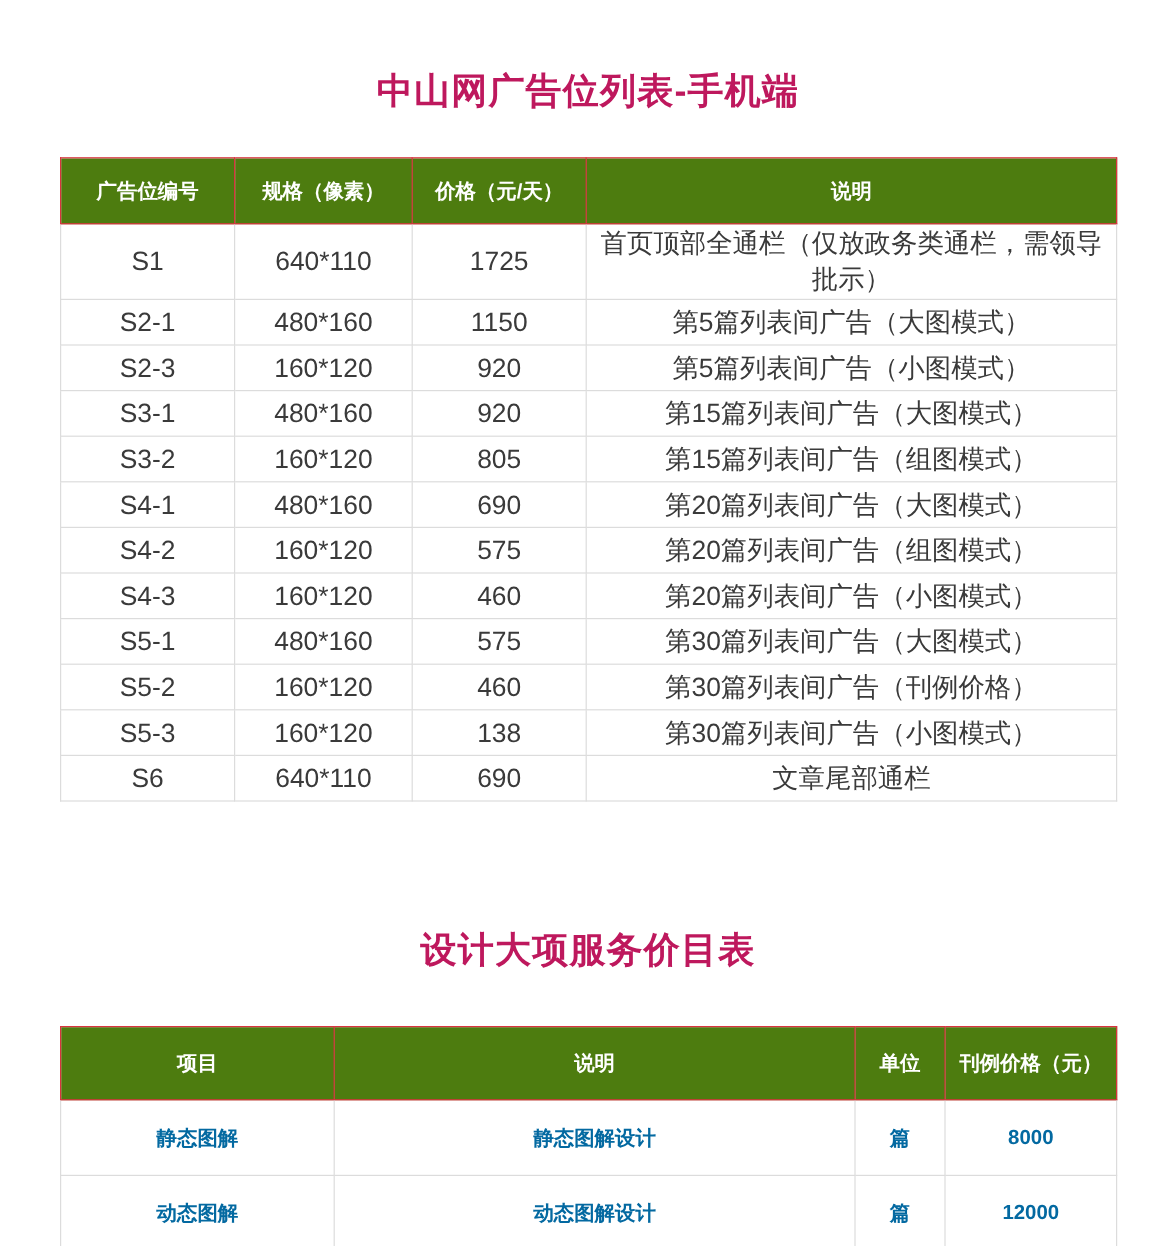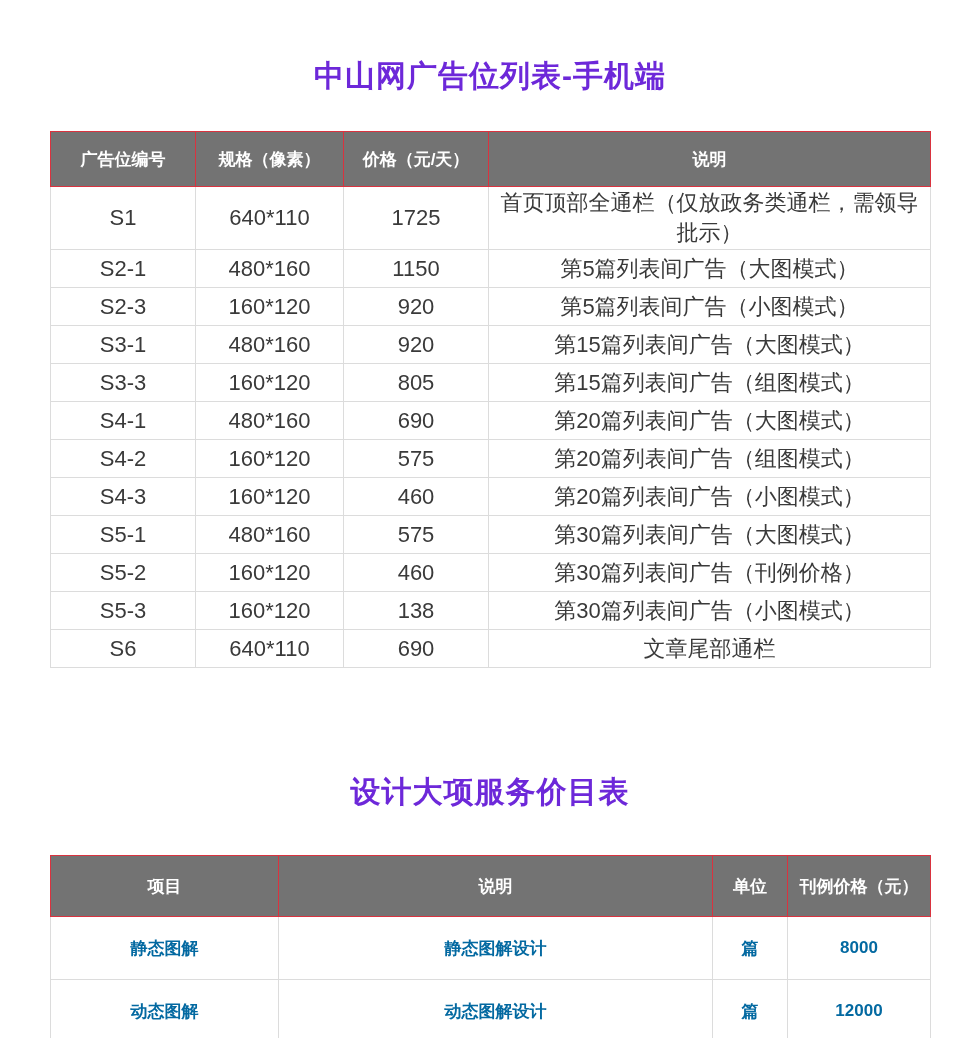--- a/index.html
+++ b/index.html
@@ -13,21 +13,21 @@
     font-family: "Liberation Sans", sans-serif;
     color: #333333;
   }
   .page {
     width: 980px;
     box-sizing: border-box;
     padding: 0;
   }
   .title {
     text-align: center;
-    color: #6d28d9;
+    color: #be185d;
     font-size: 30px;
     font-weight: bold;
     letter-spacing: 1px;
   }
   #title-ads {
     padding-top: 36px;
     padding-bottom: 0;
   }
   #title-design {
     padding-top: 84px;
@@ -42,21 +42,21 @@
   }
   #design-table-wrap {
     margin-top: 42px;
   }
   table {
     width: 880px;
     border-collapse: collapse;
     table-layout: fixed;
   }
   thead th {
-    background: #737373;
+    background: #4d7c0f;
     color: #ffffff;
     font-size: 17px;
     font-weight: bold;
     border: 1px solid #d9333f;
     text-align: center;
     vertical-align: middle;
   }
   #ads-table thead th {
     height: 52px;
   }
@@ -134,21 +134,21 @@
           <td>920</td>
           <td>第5篇列表间广告（小图模式）</td>
         </tr>
         <tr>
           <td>S3-1</td>
           <td>480*160</td>
           <td>920</td>
           <td>第15篇列表间广告（大图模式）</td>
         </tr>
         <tr>
-          <td>S3-3</td>
+          <td>S3-2</td>
           <td>160*120</td>
           <td>805</td>
           <td>第15篇列表间广告（组图模式）</td>
         </tr>
         <tr>
           <td>S4-1</td>
           <td>480*160</td>
           <td>690</td>
           <td>第20篇列表间广告（大图模式）</td>
         </tr>

